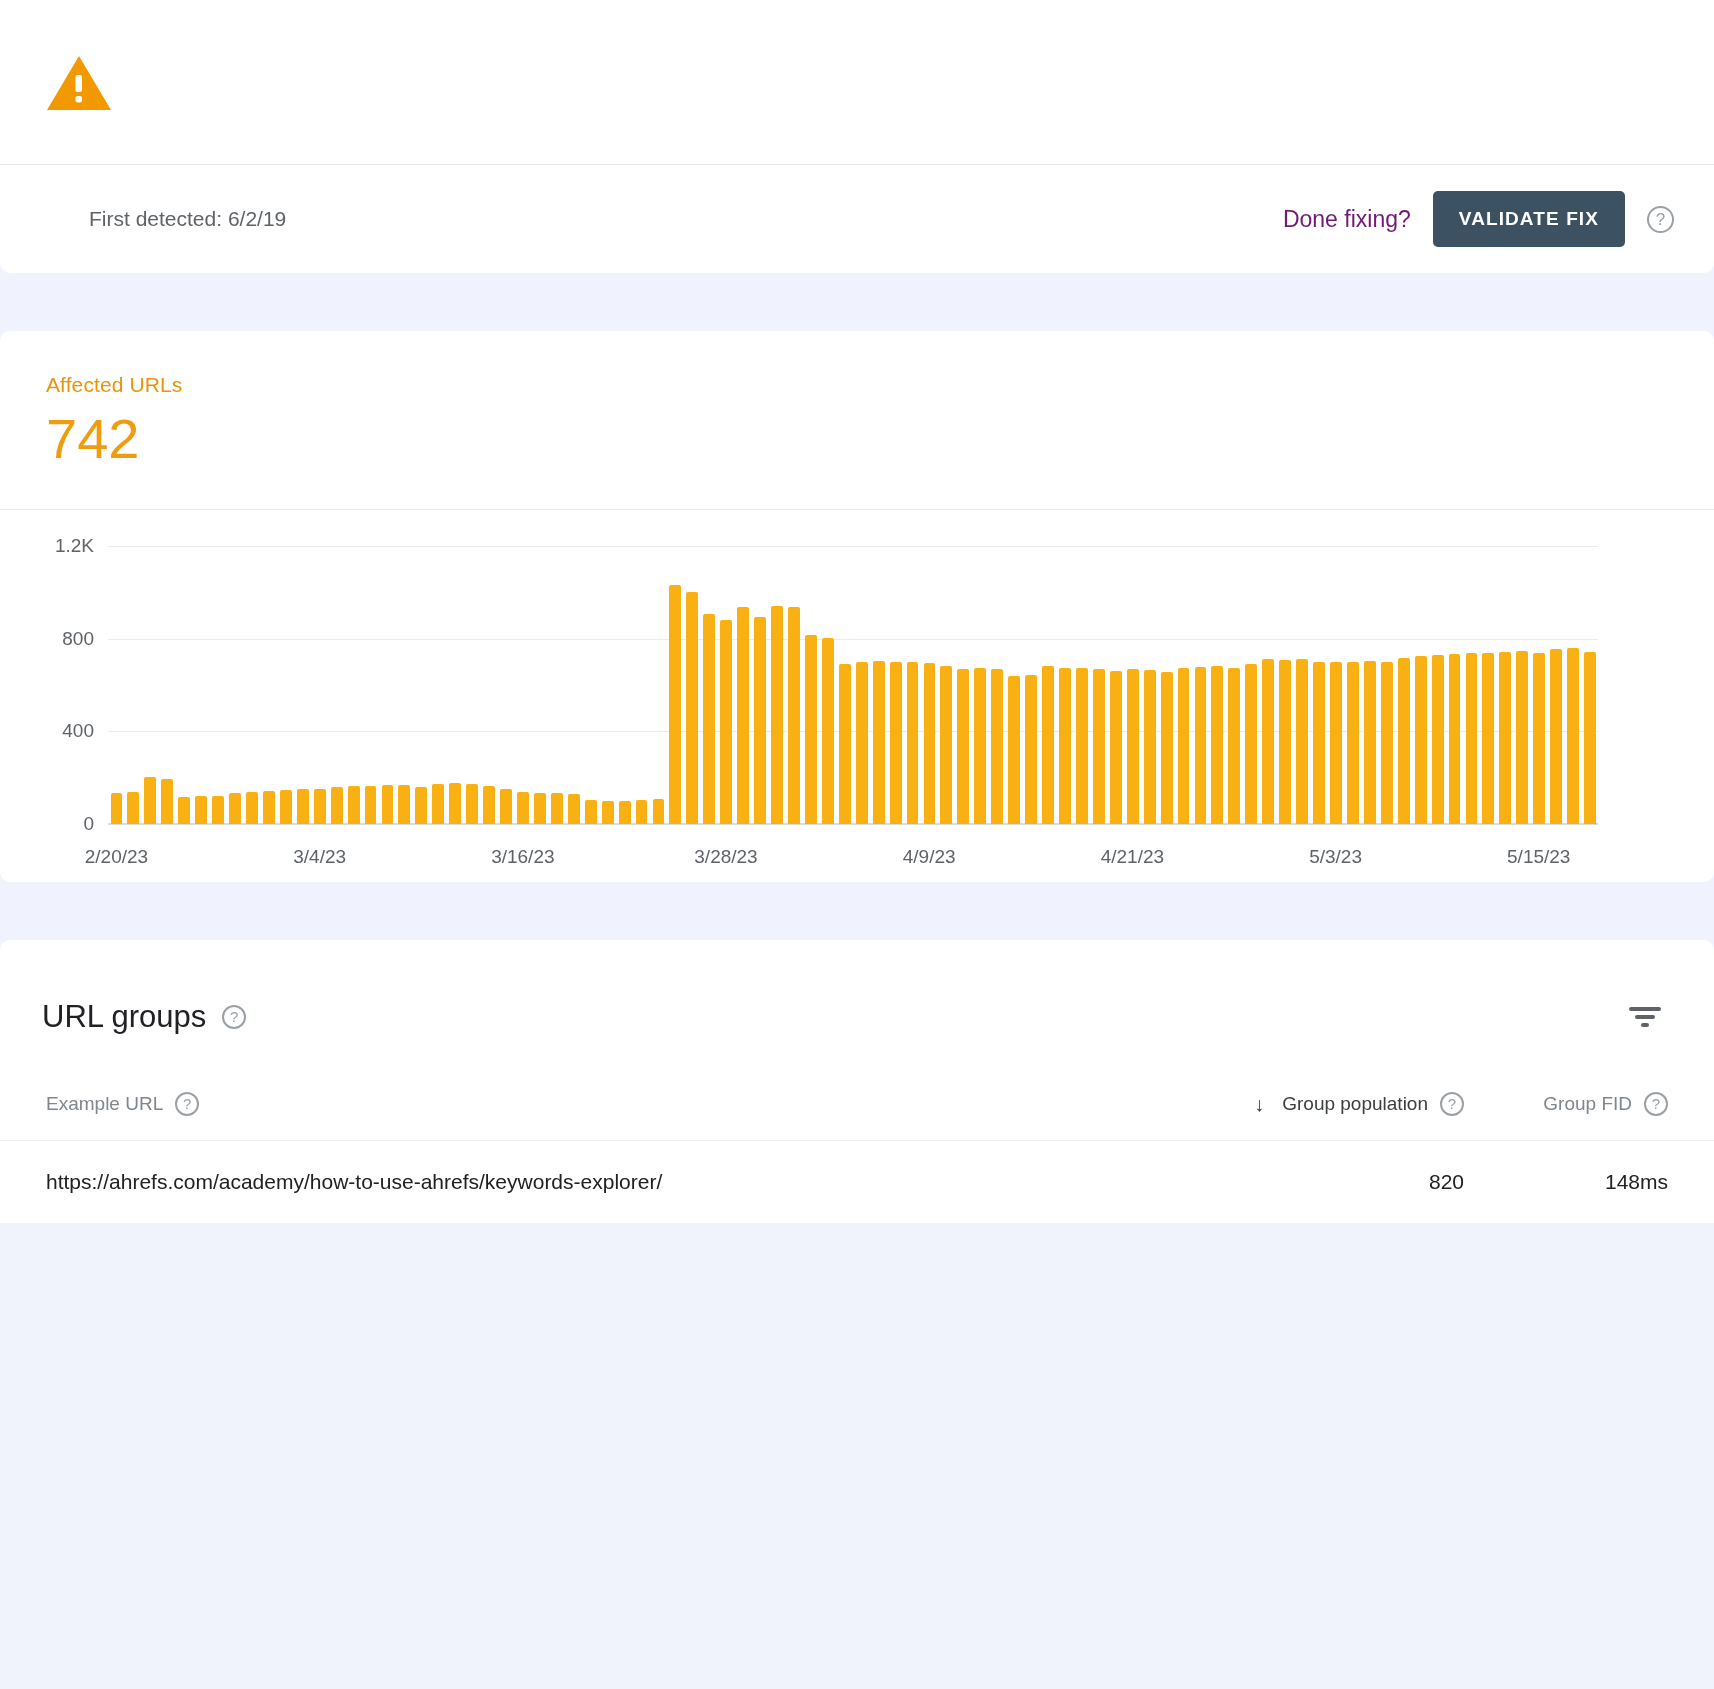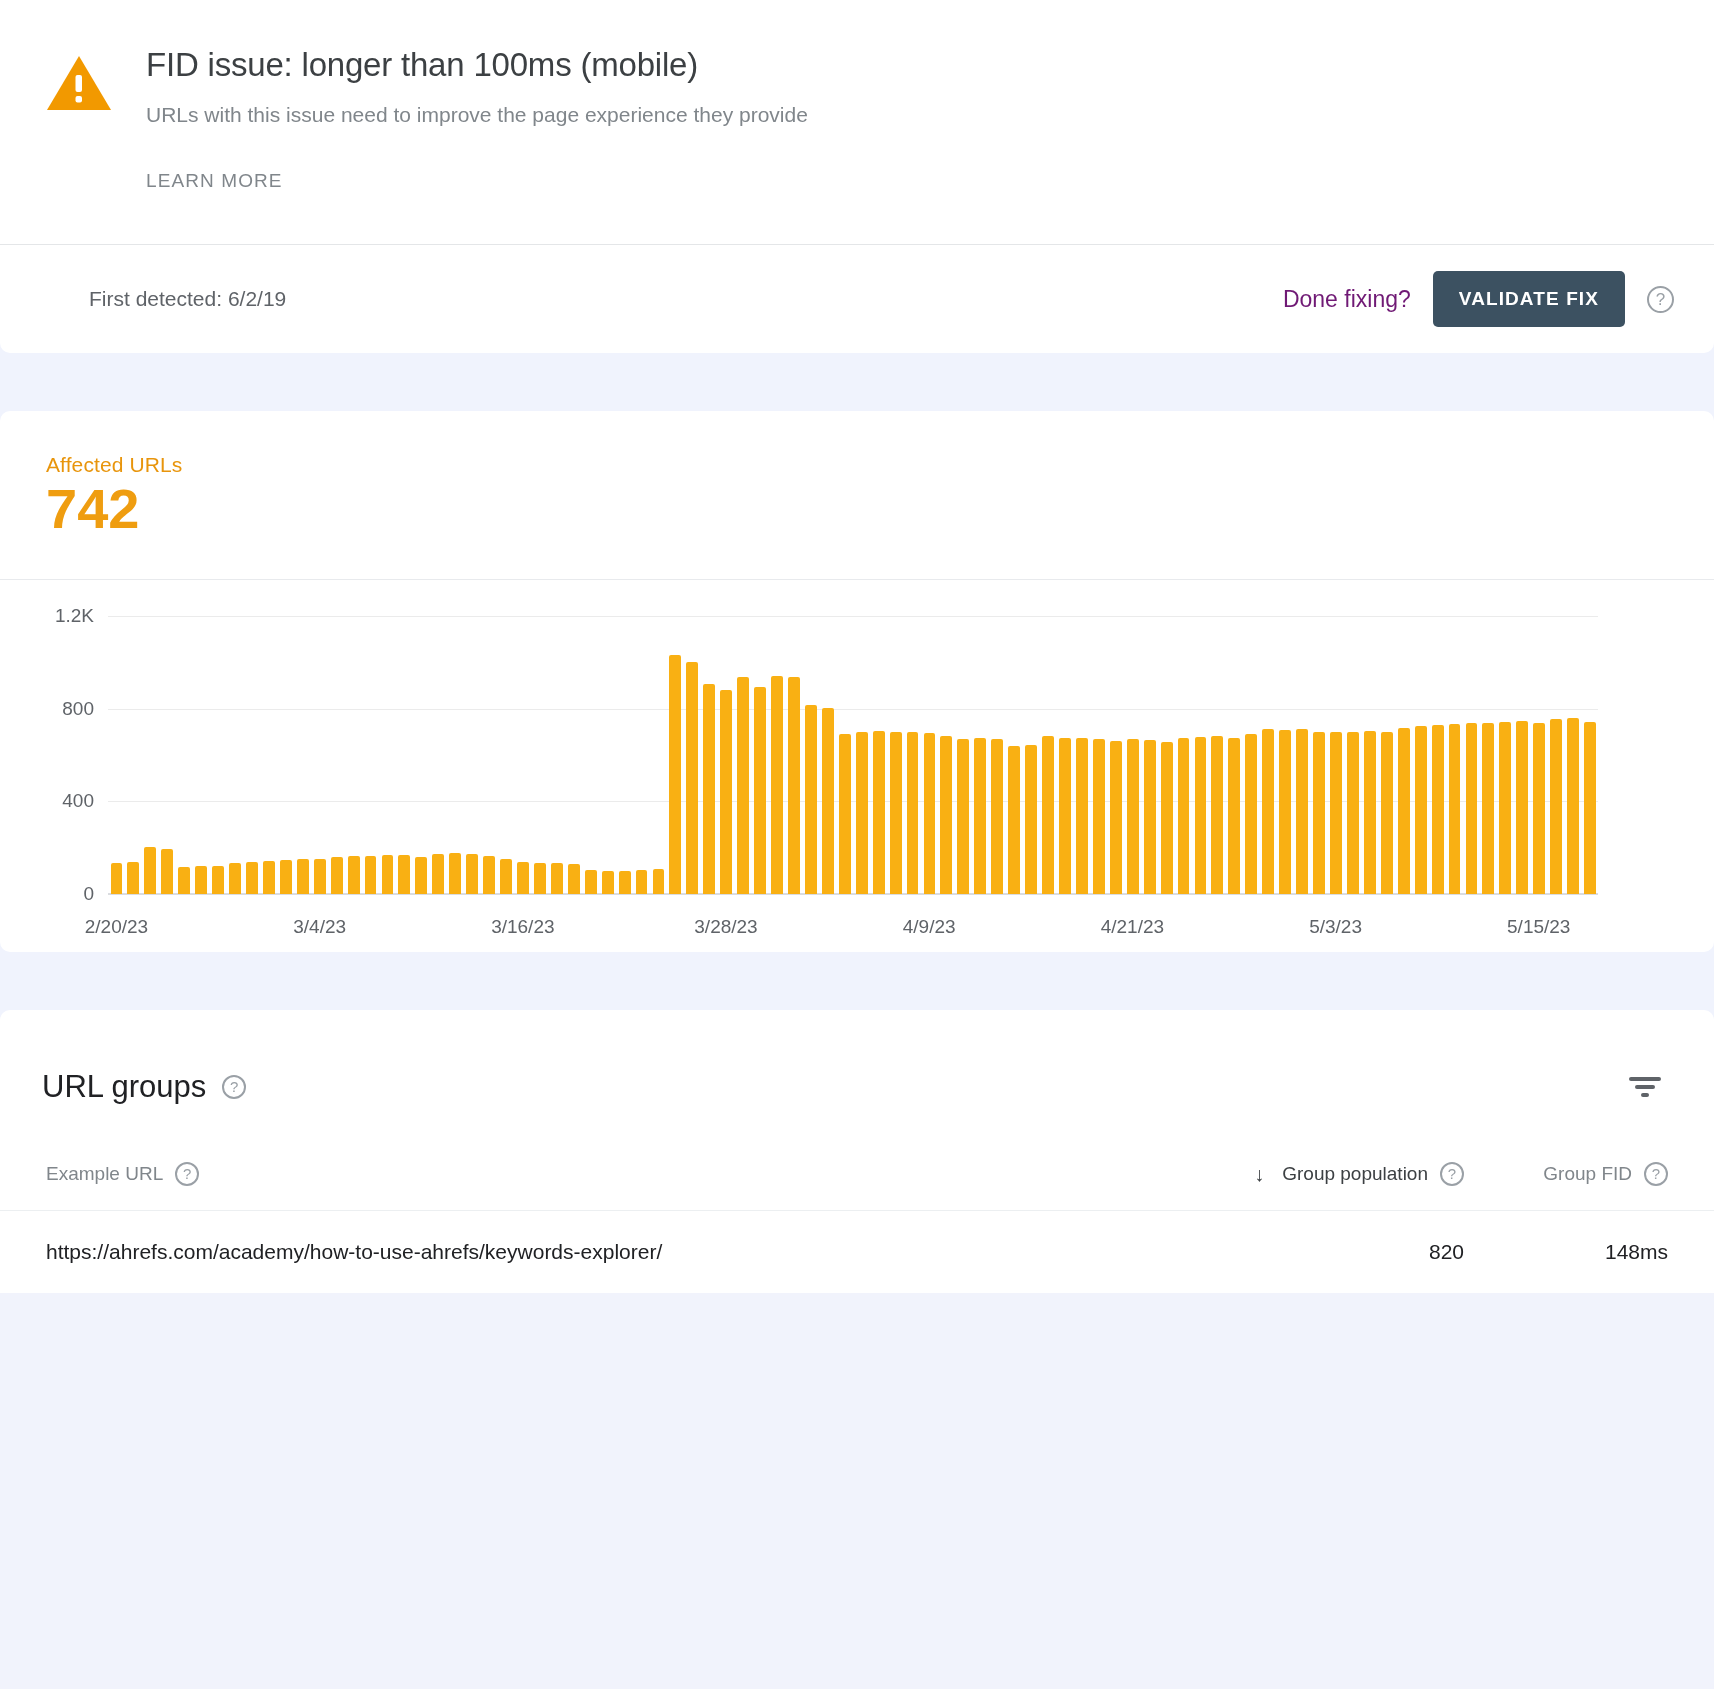--- a/index.html
+++ b/index.html
@@ -110,21 +110,22 @@
   .metric-wrap { padding: 42px 0 0 46px; }
   .metric-label {
     color: #e8950c;
     font-size: 21px;
     letter-spacing: 0.1px;
   }
   .metric-value {
     color: #ef9d10;
     font-size: 56px;
     line-height: 64px;
-    font-weight: 700;
+    margin-top: 10px;
+    font-weight: 400;
   }
   .metric-sep { height: 1px; background: #e8eaed; margin-top: 38px; }
 
   .chart-area {
     position: relative;
     height: 372px;
     margin: 0 20px 0 0;
   }
   .plot {
     position: absolute;
@@ -239,25 +240,20 @@
 <div class="page">
 
   <div class="card header-card">
     <div class="issue-head">
       <div class="warn-icon">
         <svg width="66" height="58" viewBox="0 0 66 58" aria-hidden="true">
           <path d="M33 2 L65 56 L1 56 Z" fill="#f29900"></path>
           <rect x="29.5" y="21" width="6.5" height="17" rx="2" fill="#ffffff"></rect>
           <rect x="29.5" y="42" width="6.5" height="6.5" rx="2" fill="#ffffff"></rect>
         </svg>
-      </div>
-      <div class="issue-text">
-        <h1 class="issue-title">FID issue: longer than 100ms (mobile)</h1>
-        <div class="issue-sub">URLs with this issue need to improve the page experience they provide</div>
-        <a class="learn-more" href="#">LEARN MORE</a>
       </div>
     </div>
 
     <div class="divider"></div>
 
     <div class="action-row">
       <div class="first-detected">First detected: 6/2/19</div>
       <div class="action-right">
         <span class="done-fixing">Done fixing?</span>
         <button class="validate-btn">VALIDATE FIX</button>

